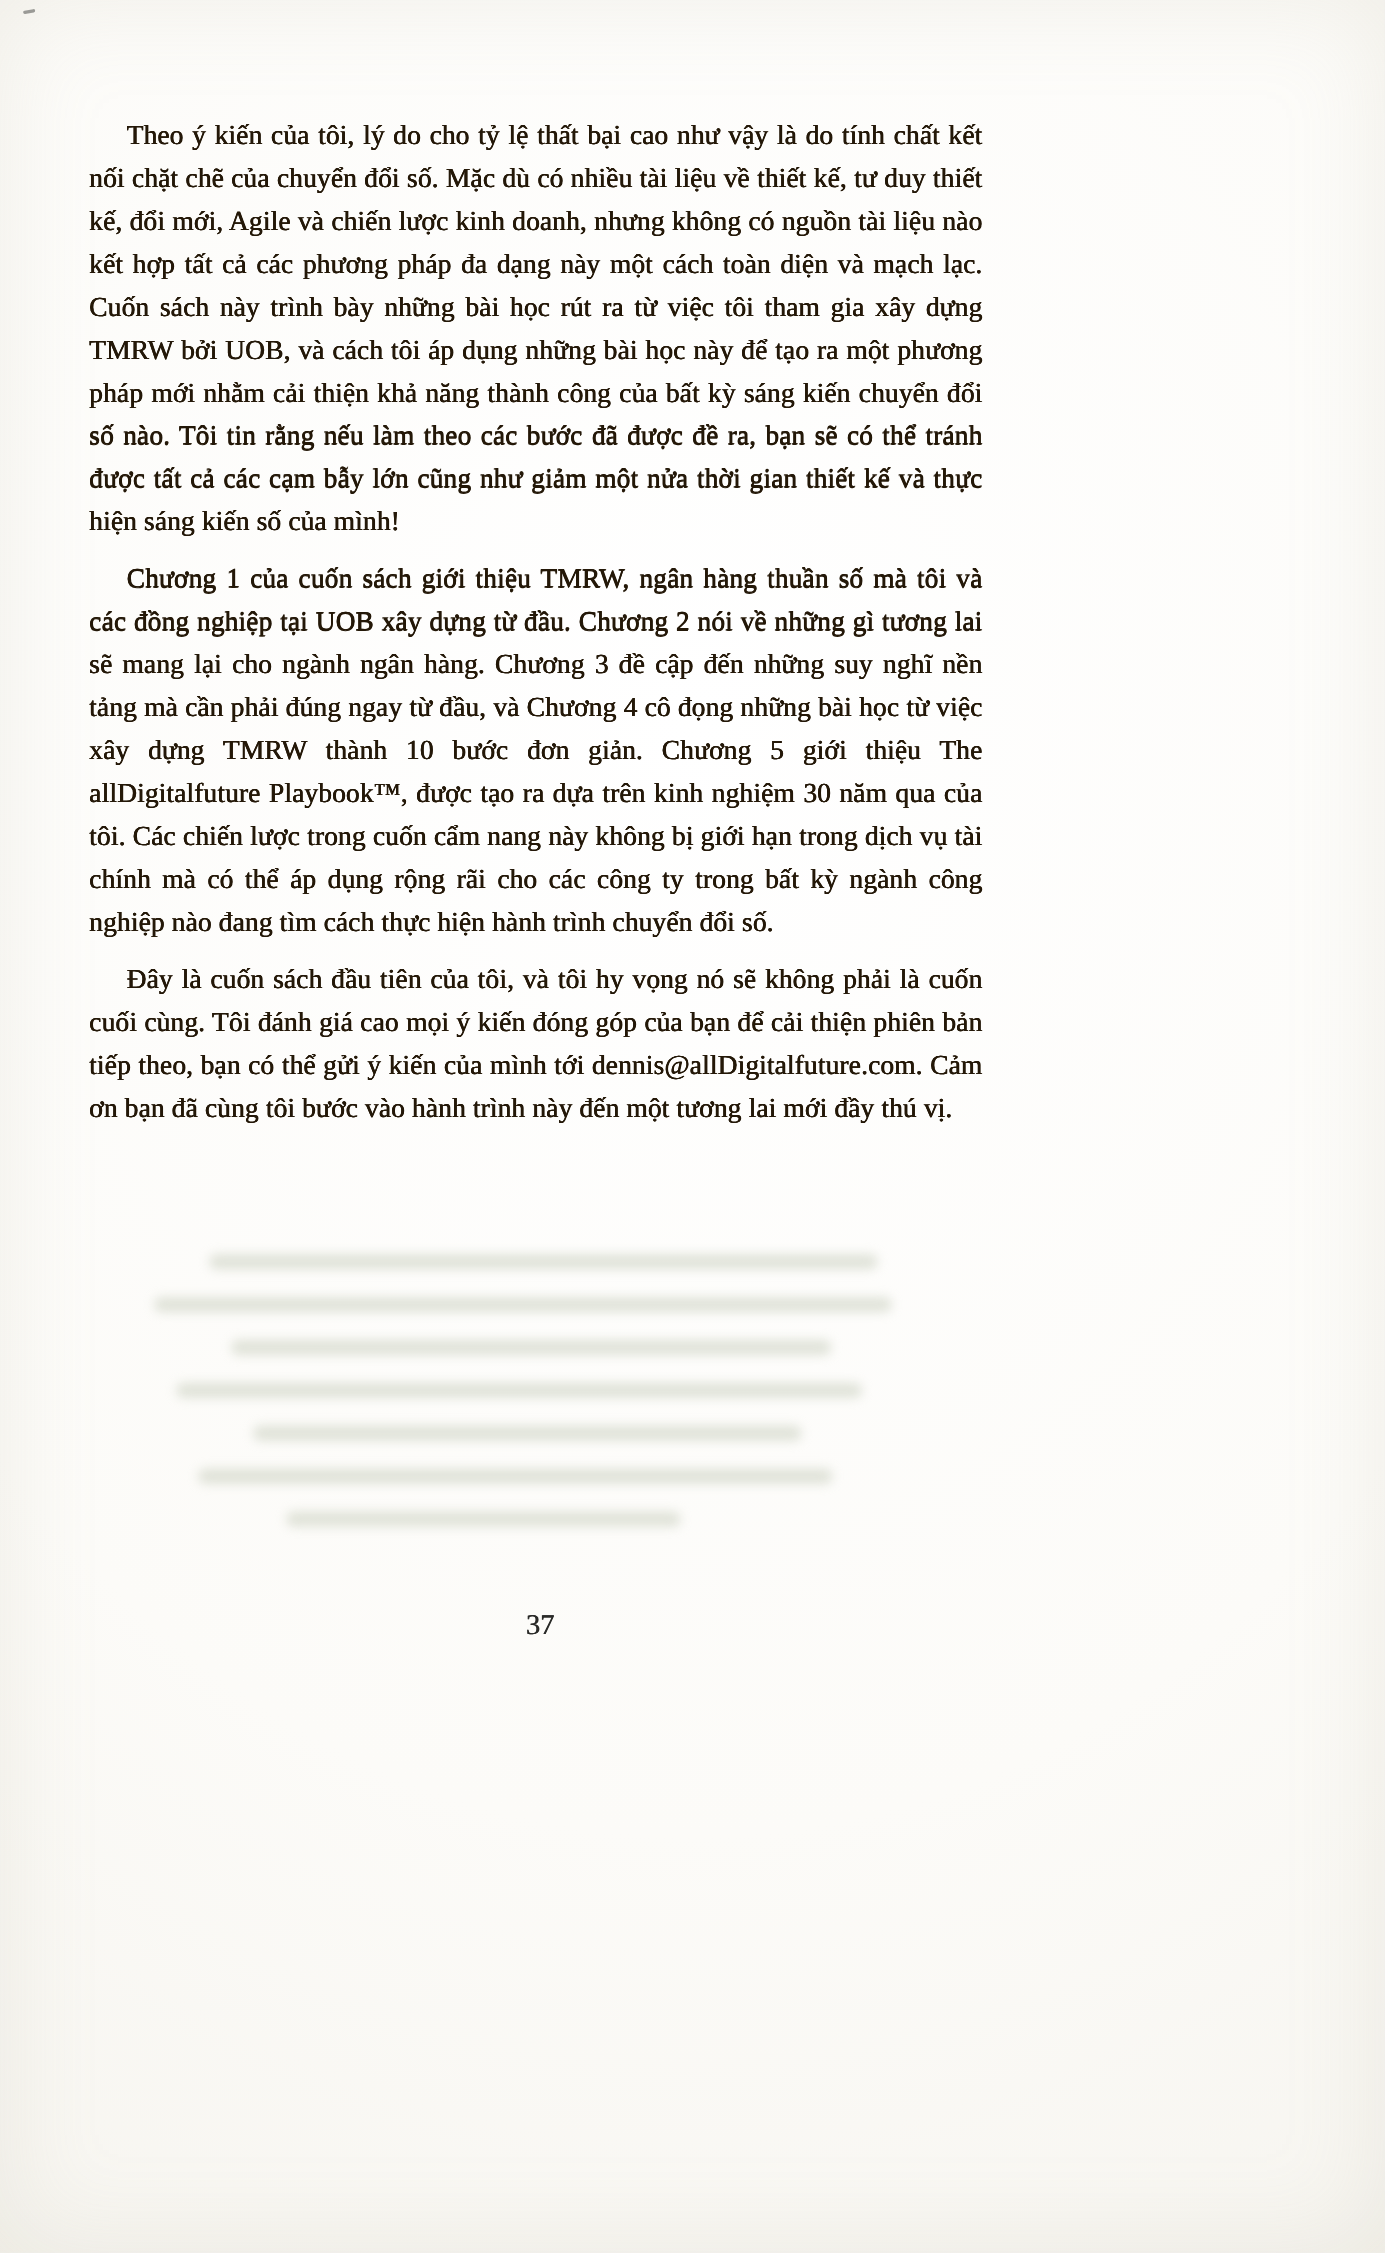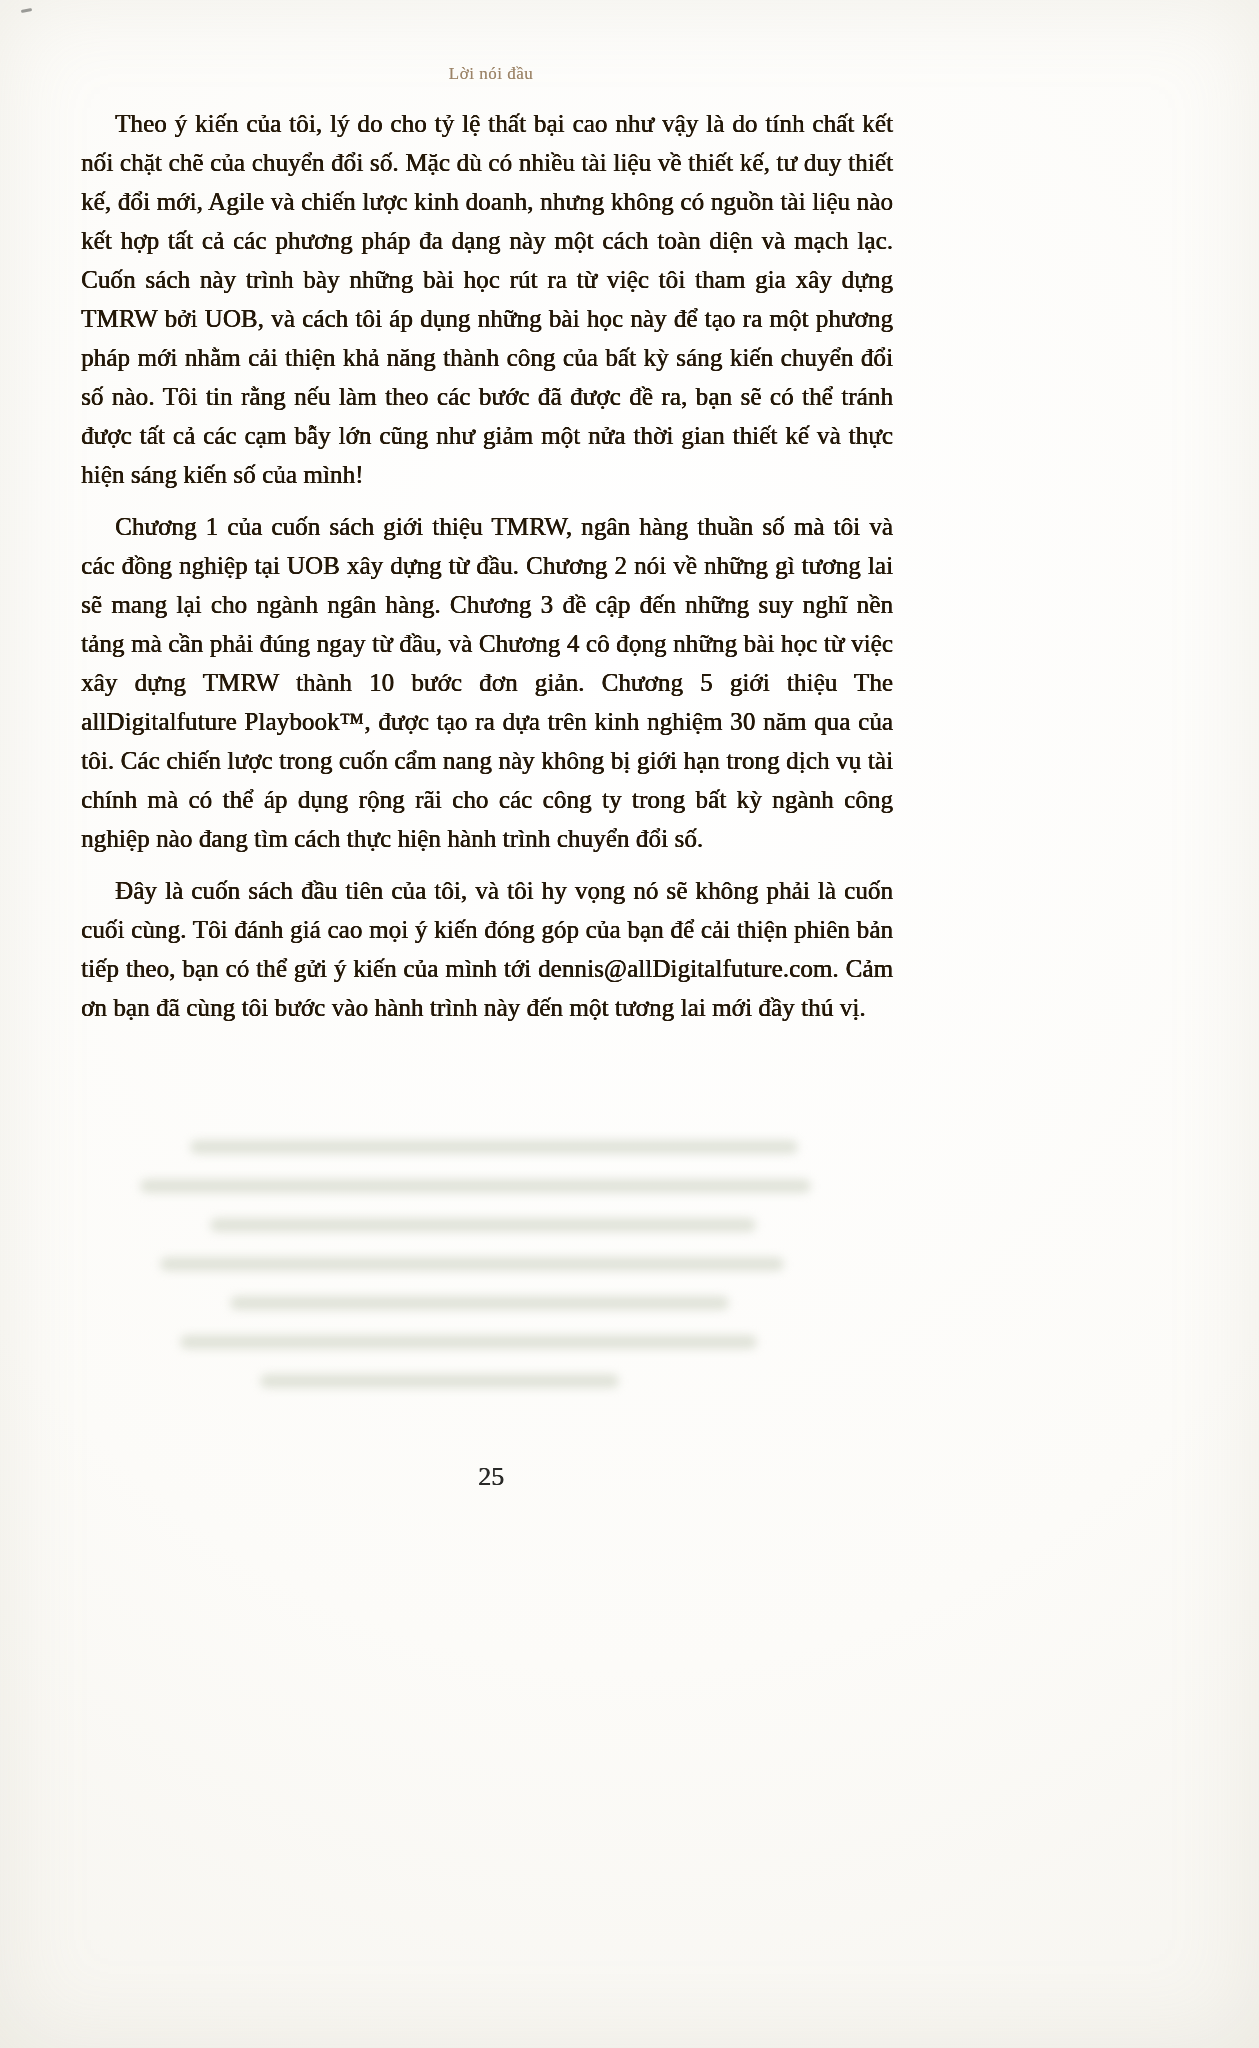--- a/index.html
+++ b/index.html
@@ -110,33 +110,32 @@
     text-shadow: 0.4px 0 currentColor;
   }
 </style>
 </head>
 <body>
 
 <div class="scan">
 
   <div class="corner-mark"></div>
 
-  <div class="running-head">Lời nói đầu</div>
 
   <div class="body-text">
     <p>Theo ý kiến của tôi, lý do cho tỷ lệ thất bại cao như vậy là do tính chất kết nối chặt chẽ của chuyển đổi số. Mặc dù có nhiều tài liệu về thiết kế, tư duy thiết kế, đổi mới, Agile và chiến lược kinh doanh, nhưng không có nguồn tài liệu nào kết hợp tất cả các phương pháp đa dạng này một cách toàn diện và mạch lạc. Cuốn sách này trình bày những bài học rút ra từ việc tôi tham gia xây dựng TMRW bởi UOB, và cách tôi áp dụng những bài học này để tạo ra một phương pháp mới nhằm cải thiện khả năng thành công của bất kỳ sáng kiến chuyển đổi số nào. Tôi tin rằng nếu làm theo các bước đã được đề ra, bạn sẽ có thể tránh được tất cả các cạm bẫy lớn cũng như giảm một nửa thời gian thiết kế và thực hiện sáng kiến số của mình!</p>
     <p>Chương 1 của cuốn sách giới thiệu TMRW, ngân hàng thuần số mà tôi và các đồng nghiệp tại UOB xây dựng từ đầu. Chương 2 nói về những gì tương lai sẽ mang lại cho ngành ngân hàng. Chương 3 đề cập đến những suy nghĩ nền tảng mà cần phải đúng ngay từ đầu, và Chương 4 cô đọng những bài học từ việc xây dựng TMRW thành 10 bước đơn giản. Chương 5 giới thiệu The allDigitalfuture Playbook™, được tạo ra dựa trên kinh nghiệm 30 năm qua của tôi. Các chiến lược trong cuốn cẩm nang này không bị giới hạn trong dịch vụ tài chính mà có thể áp dụng rộng rãi cho các công ty trong bất kỳ ngành công nghiệp nào đang tìm cách thực hiện hành trình chuyển đổi số.</p>
     <p>Đây là cuốn sách đầu tiên của tôi, và tôi hy vọng nó sẽ không phải là cuốn cuối cùng. Tôi đánh giá cao mọi ý kiến đóng góp của bạn để cải thiện phiên bản tiếp theo, bạn có thể gửi ý kiến của mình tới dennis@allDigitalfuture.com. Cảm ơn bạn đã cùng tôi bước vào hành trình này đến một tương lai mới đầy thú vị.</p>
   </div>
 
   <div class="ghost">
     <div class="ghost-line"></div>
     <div class="ghost-line"></div>
     <div class="ghost-line"></div>
     <div class="ghost-line"></div>
     <div class="ghost-line"></div>
     <div class="ghost-line"></div>
     <div class="ghost-line"></div>
   </div>
 
-  <div class="page-number">25</div>
+  <div class="page-number">37</div>
 
 </div>
 
 </body></html>

